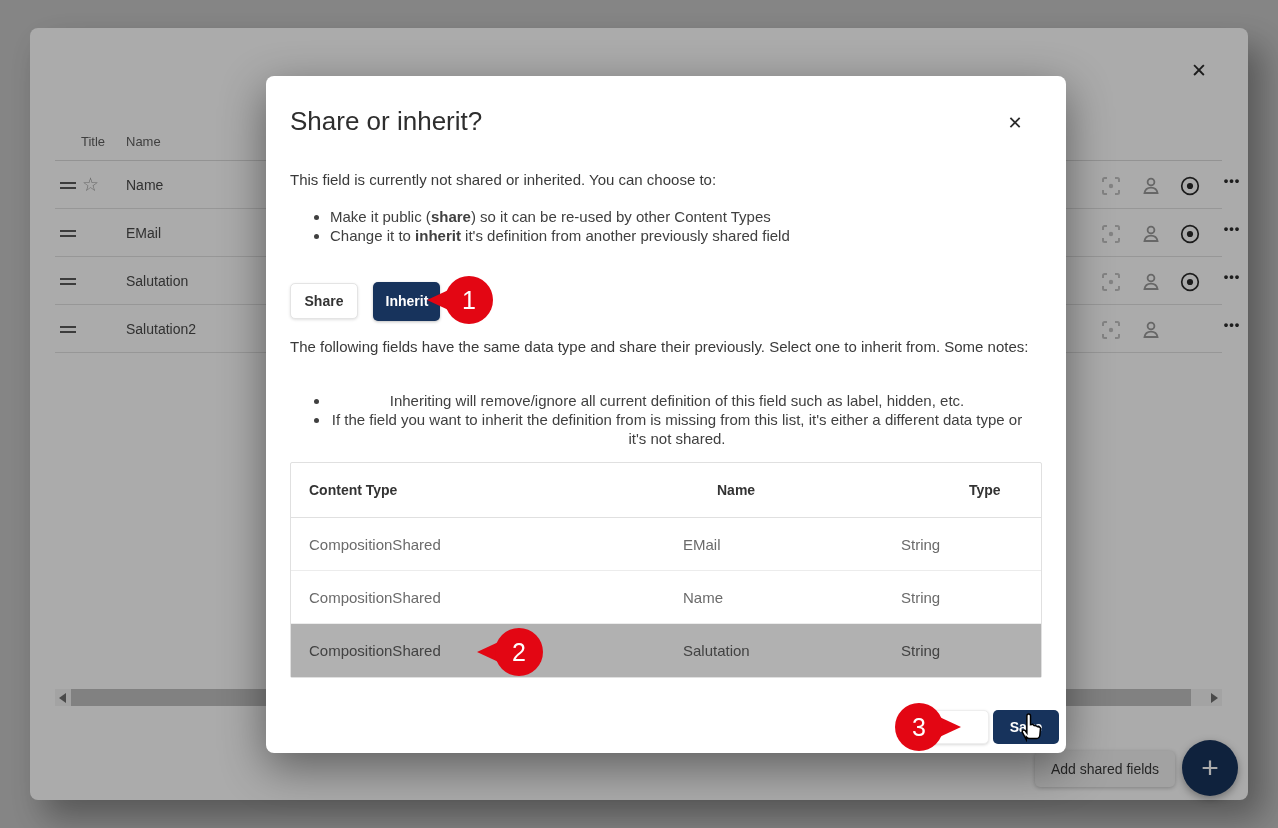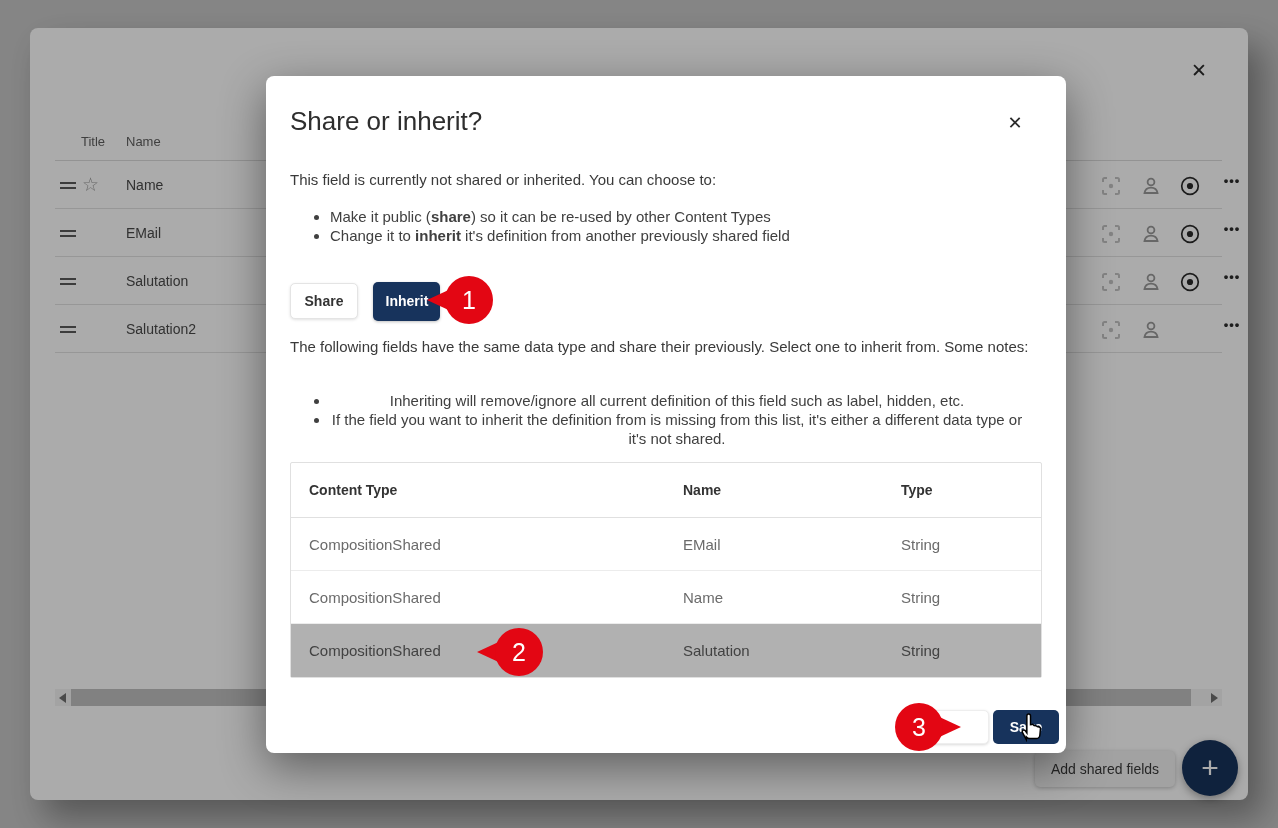--- a/index.html
+++ b/index.html
@@ -108,21 +108,21 @@
     box-shadow:0 1px 3px rgba(0,0,0,.25);
   }
   .m-list-intro { position:absolute; left:24px; top:261px; width:755px; font-size:15px; color:#3a3a3a; line-height:19px; }
   .m-notes { position:absolute; left:46px; top:315px; width:712px;text-align:center; }
 
   .m-table {
     position:absolute; left:24px; top:386px; width:752px;
     border:1px solid #e0e0e0; border-radius:2px;
   }
   .t-row { display:grid; grid-template-columns:374px 218px 1fr; align-items:center; }
-  .t-head { height:55px; border-bottom:1px solid #e0e0e0; }
+  .t-head { height:55px; border-bottom:1px solid #e0e0e0;gap:34px; }
   .t-head > span { font-size:14px; font-weight:bold; color:#333; padding-left:18px; }
   .t-data { height:53px; border-bottom:1px solid #ececec; cursor:pointer; }
   .t-data:last-child { border-bottom:none; }
   .t-data > span { font-size:15px; color:#6b6b6b; padding-left:18px; }
   .t-data.selected { background:#b1b1b1; }
   .t-data.selected > span { color:#424242; }
 
   .m-cancel {
     position:absolute; left:642px; top:634px; width:81px; height:34px;
     background:#fff; border:1px solid #eee; border-radius:5px;

